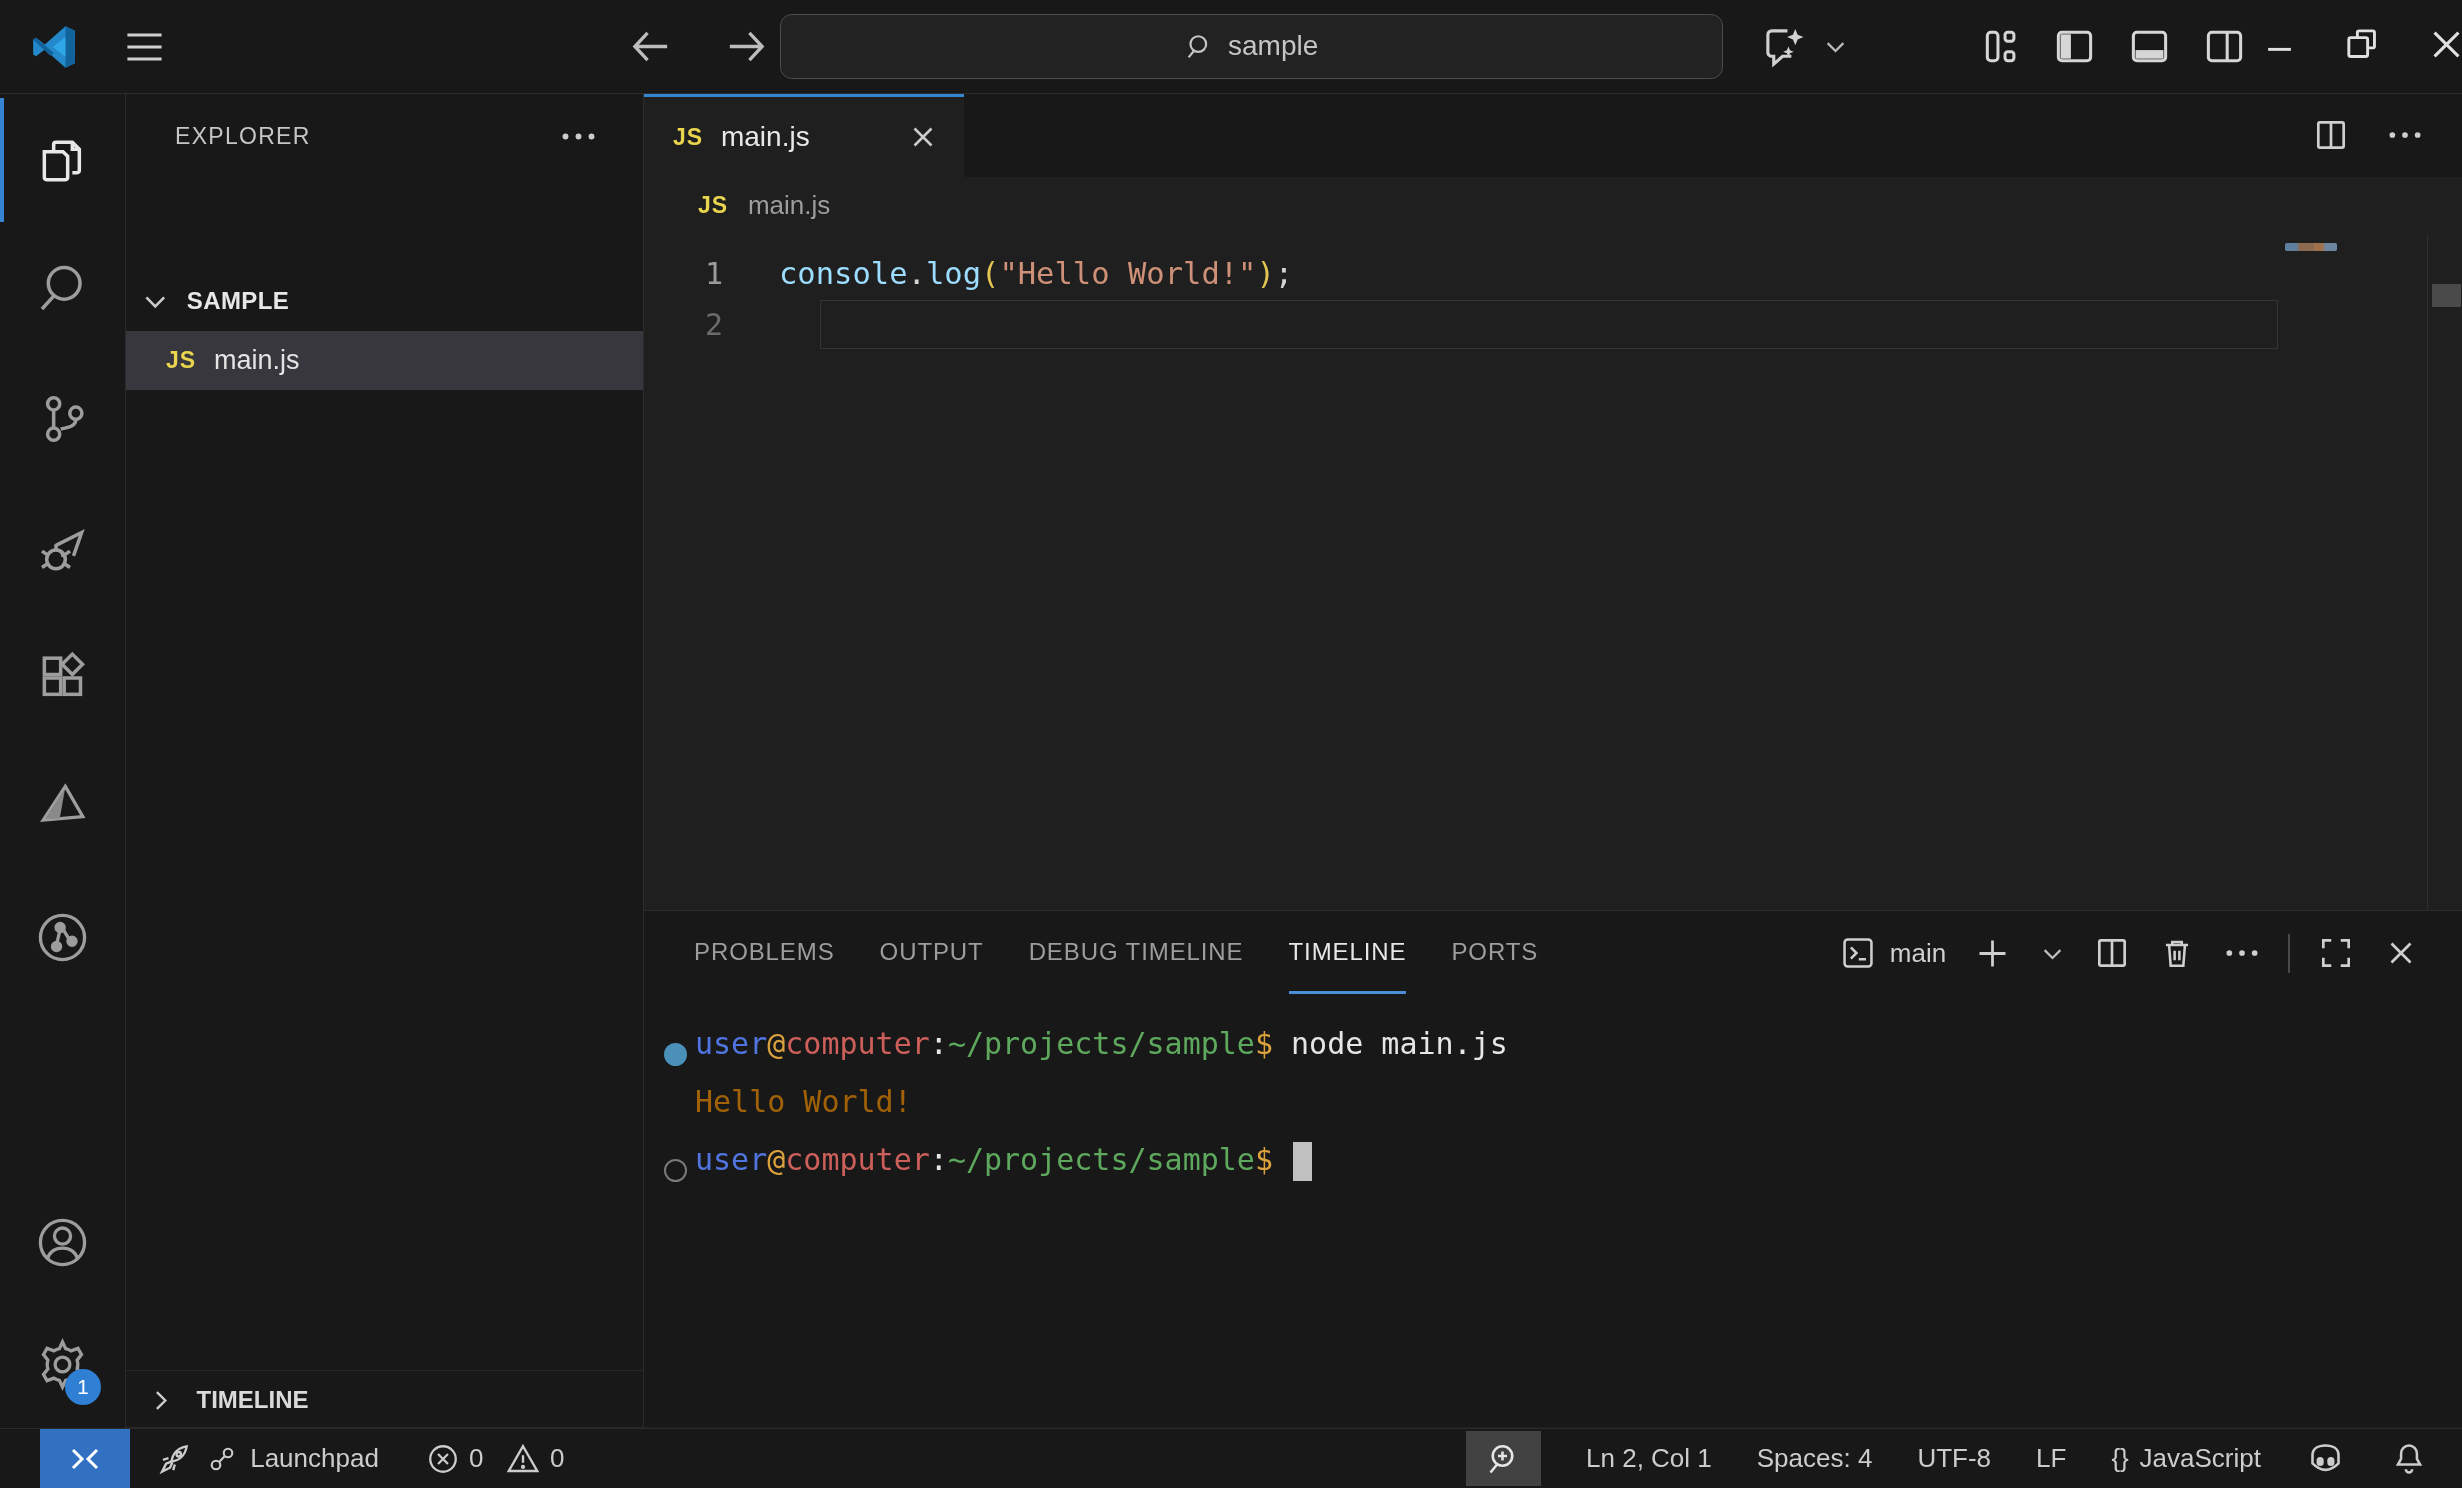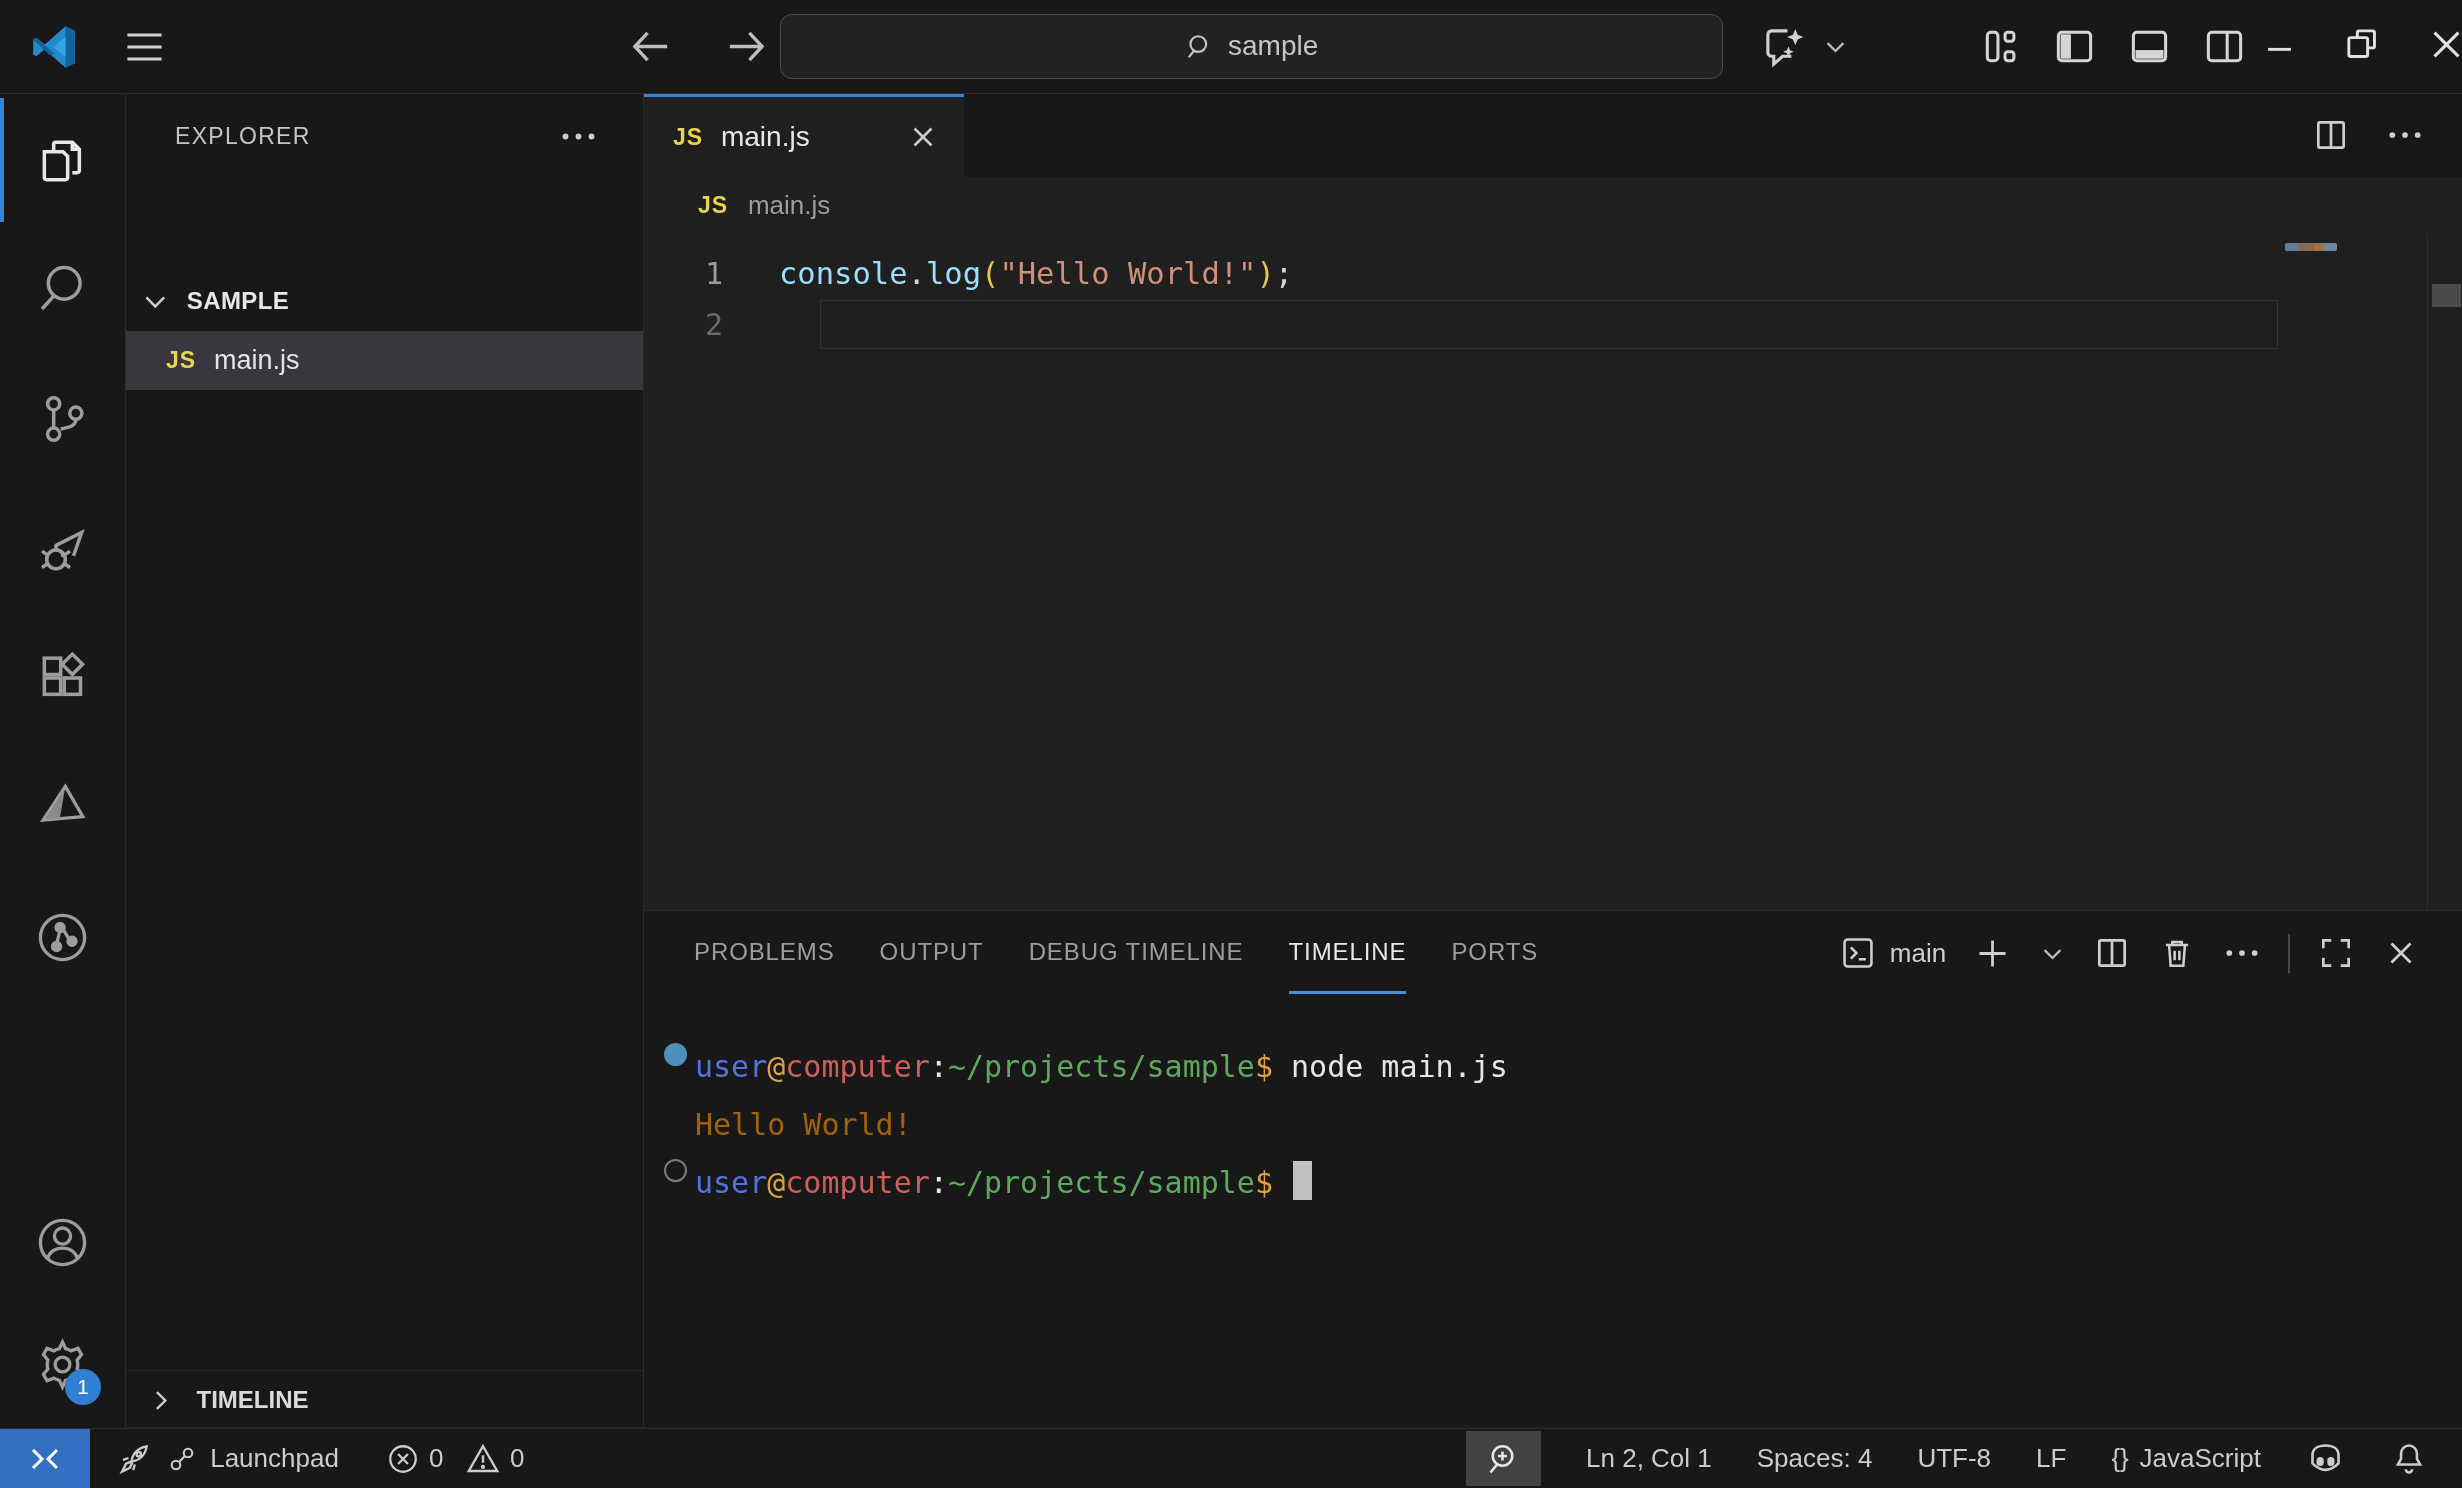--- a/index.html
+++ b/index.html
@@ -85,32 +85,32 @@
   .panel-header { position:absolute; top:0; left:0; width:100%; height:84px; display:flex; align-items:center; }
   .panel-tabs { display:flex; gap:45px; margin-left:50px; }
   .panel-tab { font-size:24px; letter-spacing:0.9px; color:#9d9d9d; height:81px; line-height:77px; }
   .panel-tab.active { color:#e7e7e7; border-bottom:3.6px solid #4a8fd6; }
   .panel-actions { position:absolute; right:43px; top:0; height:84px; display:flex; align-items:center;
                    gap:27px; color:#cfcfcf; }
   .bash-item { display:flex; align-items:center; gap:12.6px; font-size:26px; color:#cfcfcf; }
   .panel-divider { width:1.8px; height:39px; background:#4a4a4a; }
   .terminal { position:absolute; top:84px; left:0; width:100%; bottom:0;
               font-family:"DejaVu Sans Mono", monospace; font-size:30px; color:#e6e6e6; }
-  .term-line { position:relative; height:58px; display:flex; align-items:flex-end; padding-left:51px;
+  .term-line { position:relative; height:58px; display:flex; align-items:flex-start; padding-left:51px;
                white-space:pre; }
   .term-deco { position:absolute; left:20px; top:17px; width:23px; height:23px; border-radius:50%; }
   .term-deco.success { background:#4a90b8; }
   .term-deco.prompt { border:2.7px solid #7a7a7a; }
   .term-cursor { display:inline-block; width:19px; height:39px; background:#c0c0c0;
                  vertical-align:middle; margin-left:1.8px; }
 
   
   .statusbar { position:relative; width:2462px; height:60px; background:#181818;
                border-top:1.8px solid #2b2b2b; display:flex; align-items:center; font-size:26px;
-               color:#cccccc; }
+               color:#cccccc;padding-left:40px; }
   .remote-box { width:90px; height:100%; background:#3270c2; display:flex; align-items:center;
                 justify-content:center; color:#ffffff; flex:none; }
   .sb-item { display:flex; align-items:center; gap:10.8px; }
   .launchpad { margin-left:25px; gap:12.6px; }
   .problems { margin-left:47px; gap:9px; }
   .status-right { margin-left:auto; display:flex; align-items:center; gap:45px; margin-right:34px; }
   .zoom-item { width:75px; height:55px; background:#424242; display:flex; align-items:center;
                justify-content:center; }
   .braces { font-size:26px; color:#cccccc; }
 </style>

